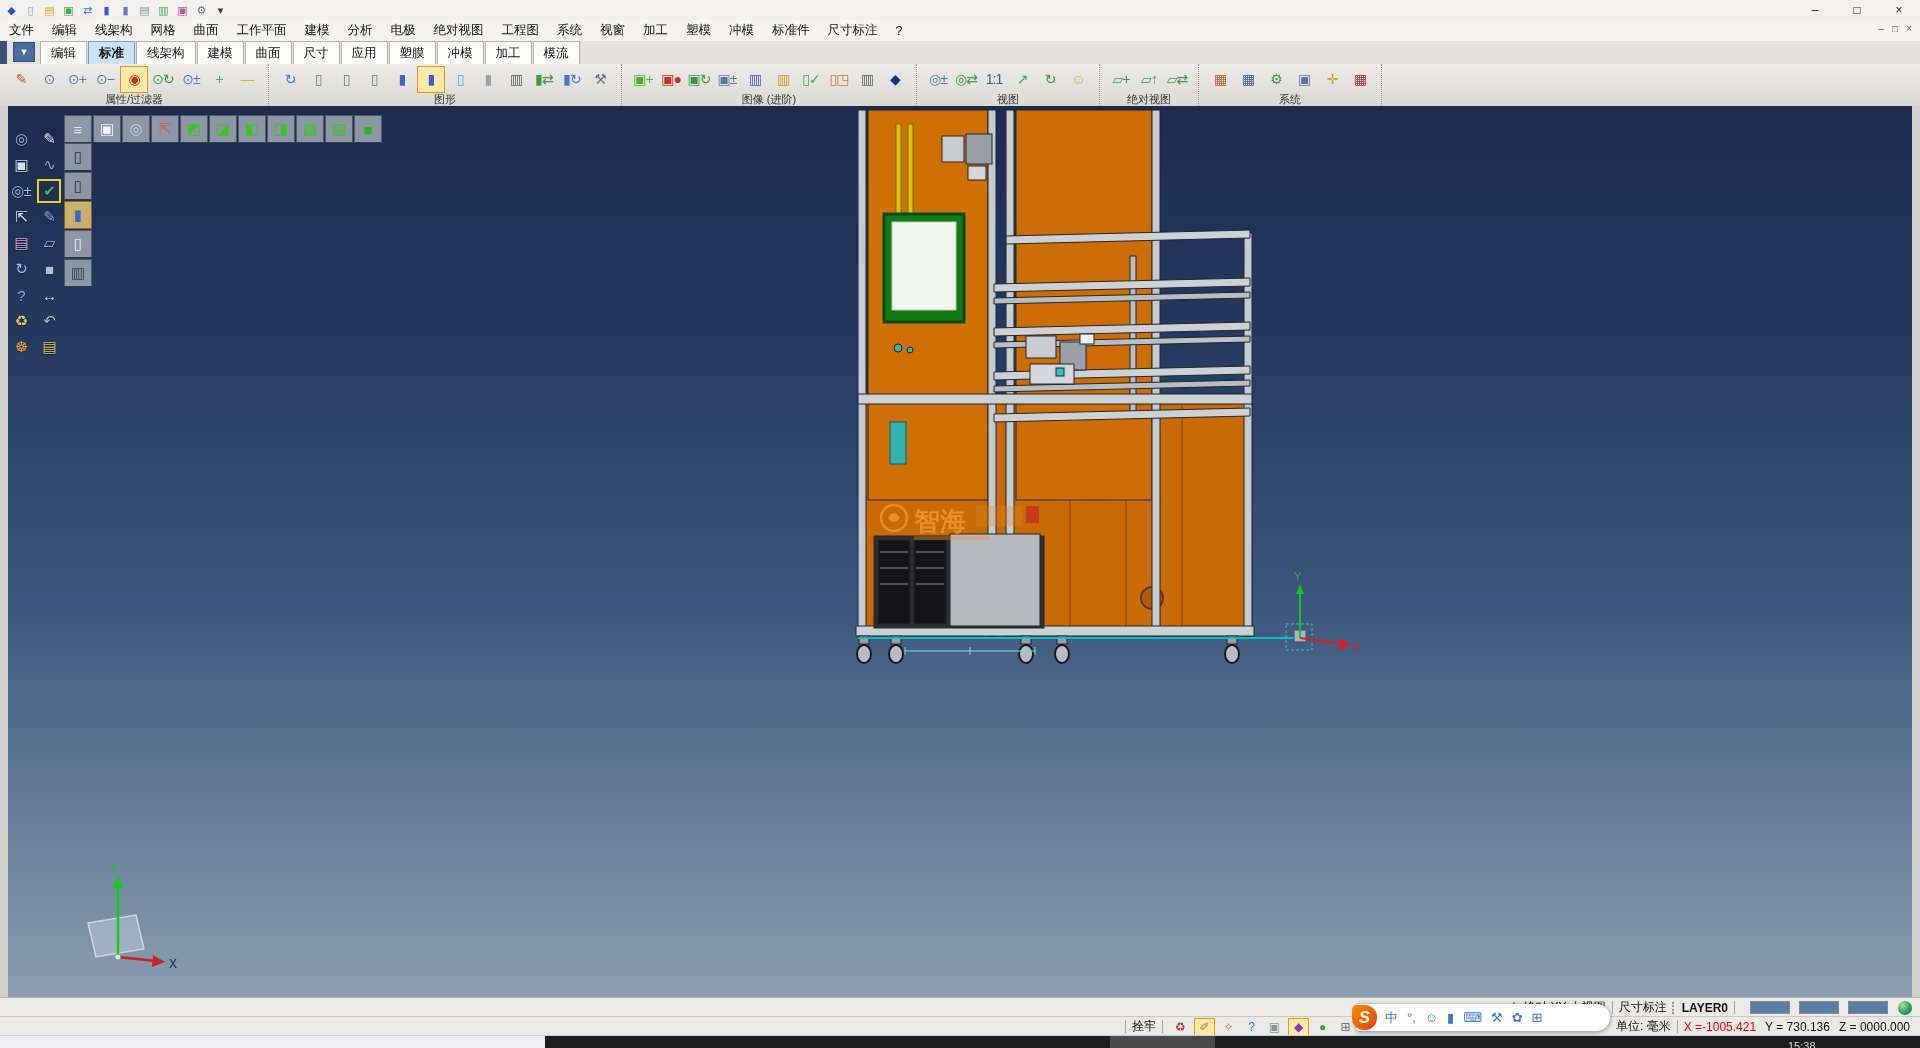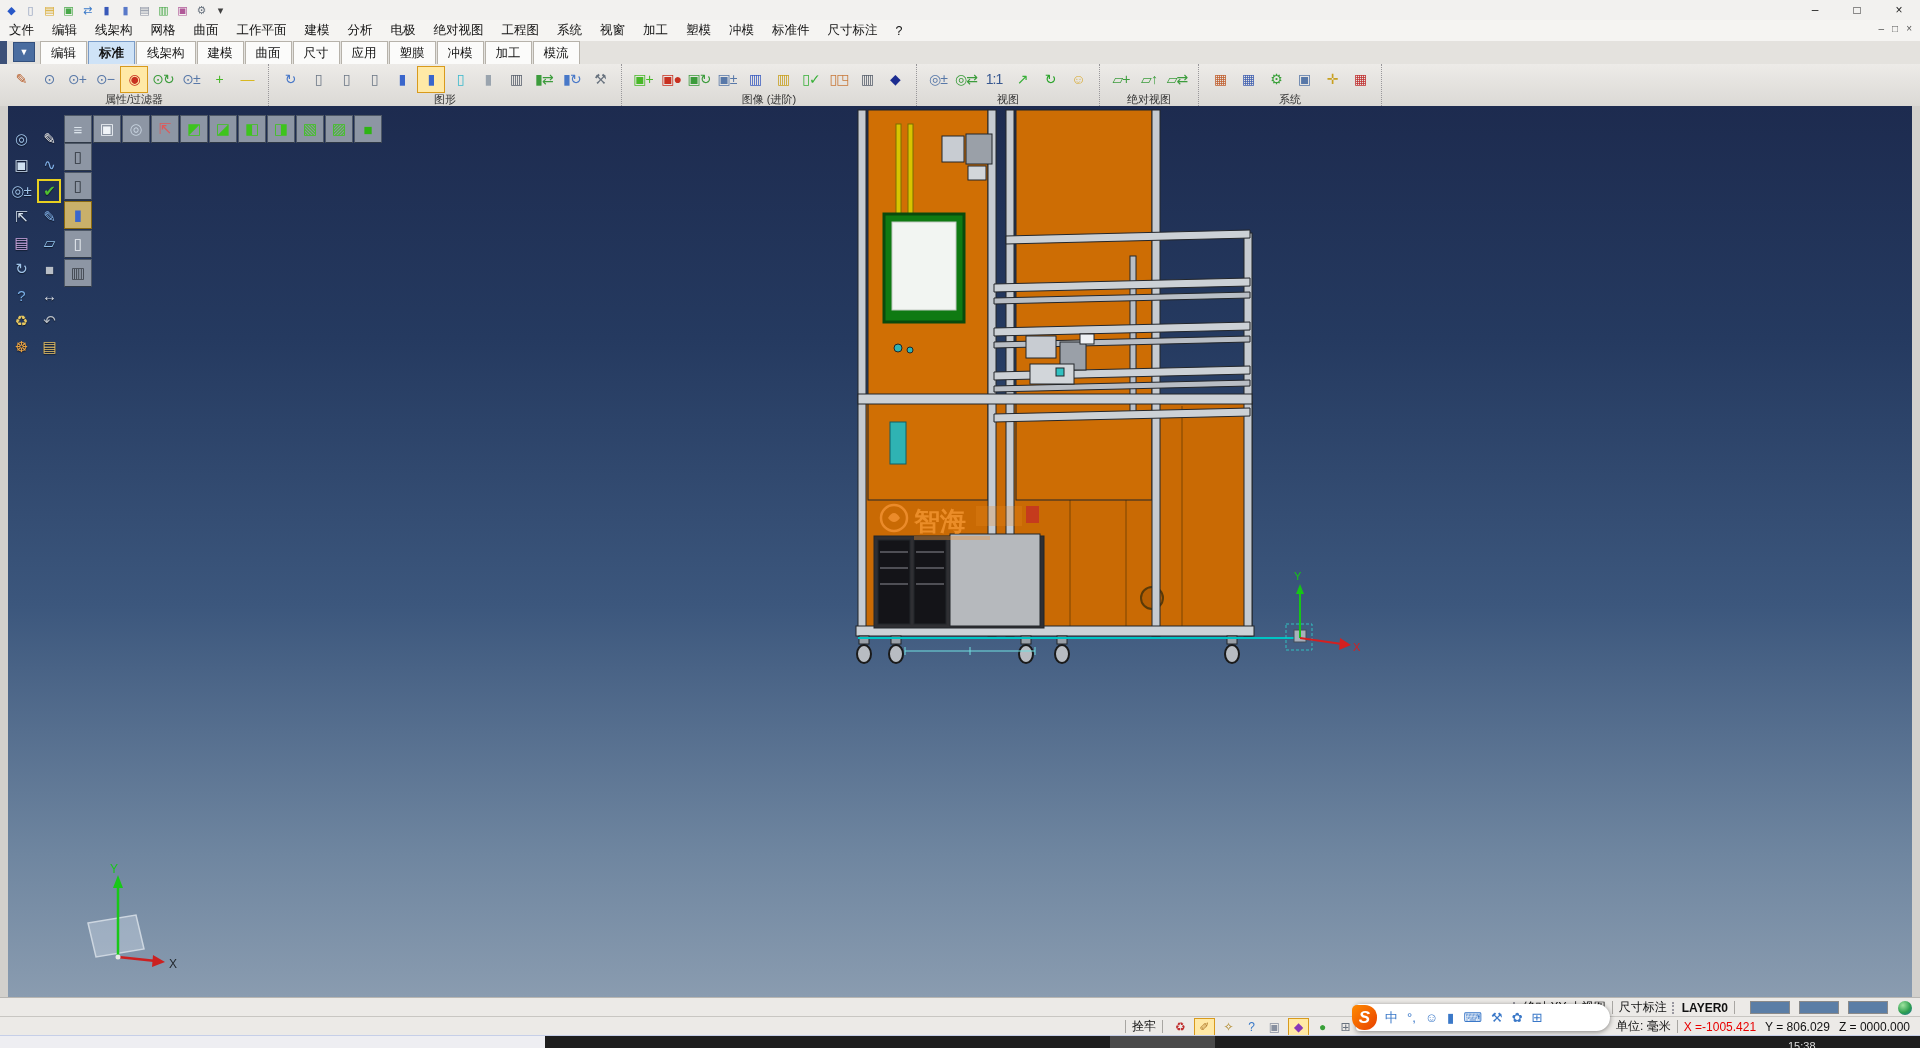--- a/index.html
+++ b/index.html
@@ -425,21 +425,21 @@
       <span class="sicon" style="color: rgb(136, 144, 160);">▣</span>
       <span class="sicon sel" style="color: rgb(136, 56, 184);">◆</span>
       <span class="sicon" style="color: rgb(56, 160, 56);">●</span>
       <span class="sicon" style="color: rgb(104, 114, 126);">⊞</span>
     </span>
   <span class="scaletxt">E3: 1.00 P3: 1.00</span>
   <span class="coordcluster">
     <span>单位: 毫米</span>
     <span class="sep"></span>
     <span class="cx">X =-1005.421</span>
-    <span class="cy">Y = 806.029</span>
+    <span class="cy">Y = 730.136</span>
     <span class="cz">Z = 0000.000</span>
   </span>
 </div>
 
 <div class="ime">
   <span class="slogo">S</span>
   <span class="sicons" style="gap:9px;display:flex">
       <span class="ibtn">中</span>
       <span class="ibtn">°,</span>
       <span class="ibtn">☺</span>

